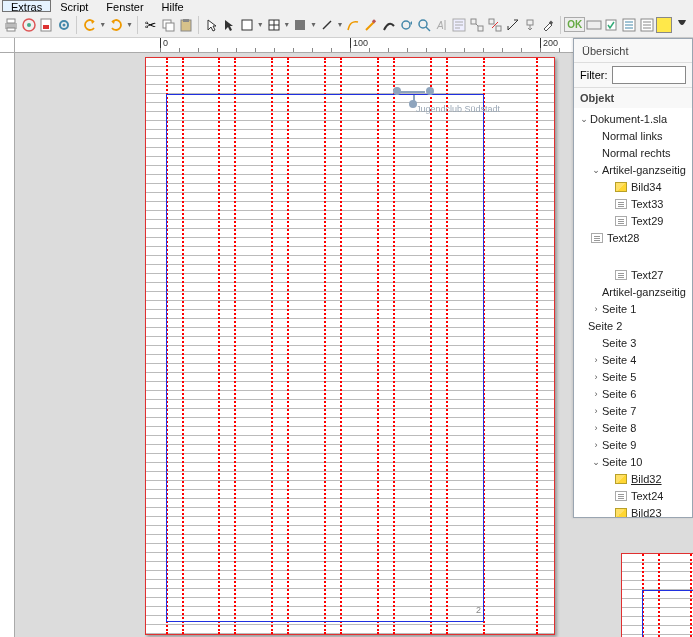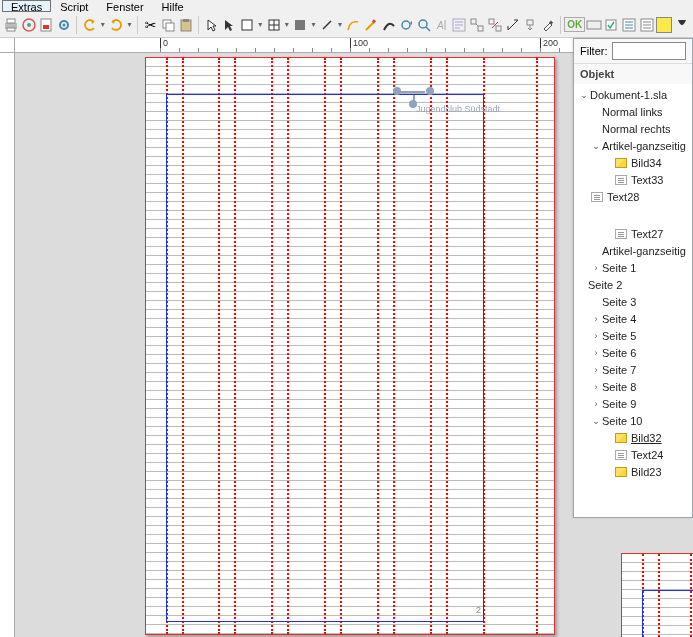--- a/index.html
+++ b/index.html
@@ -559,20 +559,21 @@
   <div class="page2">
     <div style="position:absolute;inset:0;background:repeating-linear-gradient(to bottom,transparent 0,transparent 8px,#bbb 8px,#bbb 9px);"></div>
     <div class="colguide" style="left:20px"></div>
     <div class="colguide" style="left:36px"></div>
     <div class="colguide" style="left:68px"></div>
     <div class="textframe2"></div>
   </div>
 </div>
 
 <div class="sidepanel">
+  <div class="panel-title">Übersicht</div>
   <div class="filter-row">
     <span>Filter:</span>
     <input type="text" value="" style="">
   </div>
   <div class="section-hdr">Objekt</div>
   <div class="tree" id="tree">
       <div class="tree-row" style="padding-left: 4px;">
         <span class="tree-chevron">⌄</span>
         <span>Dokument-1.sla</span>
       </div>
@@ -595,20 +596,27 @@
         </span>
         <span>Bild34</span>
       </div>
       <div class="tree-row" style="padding-left: 28px;">
         <span class="tree-chevron"></span>
         <span class="tree-icon">
           <span class="type-text"></span>
         </span>
         <span>Text33</span>
       </div>
+      <div class="tree-row" style="padding-left: 28px;">
+        <span class="tree-chevron"></span>
+        <span class="tree-icon">
+          <span class="type-text"></span>
+        </span>
+        <span>Text29</span>
+      </div>
       <div class="tree-row" style="">
         <span class="tree-chevron"></span>
         <span class="tree-icon">
           <span class="type-text"></span>
         </span>
         <span>Text28</span>
       </div>
       <div class="tree-row" style="padding-left: 28px; margin-top: 20px;">
         <span class="tree-chevron"></span>
         <span class="tree-icon">

